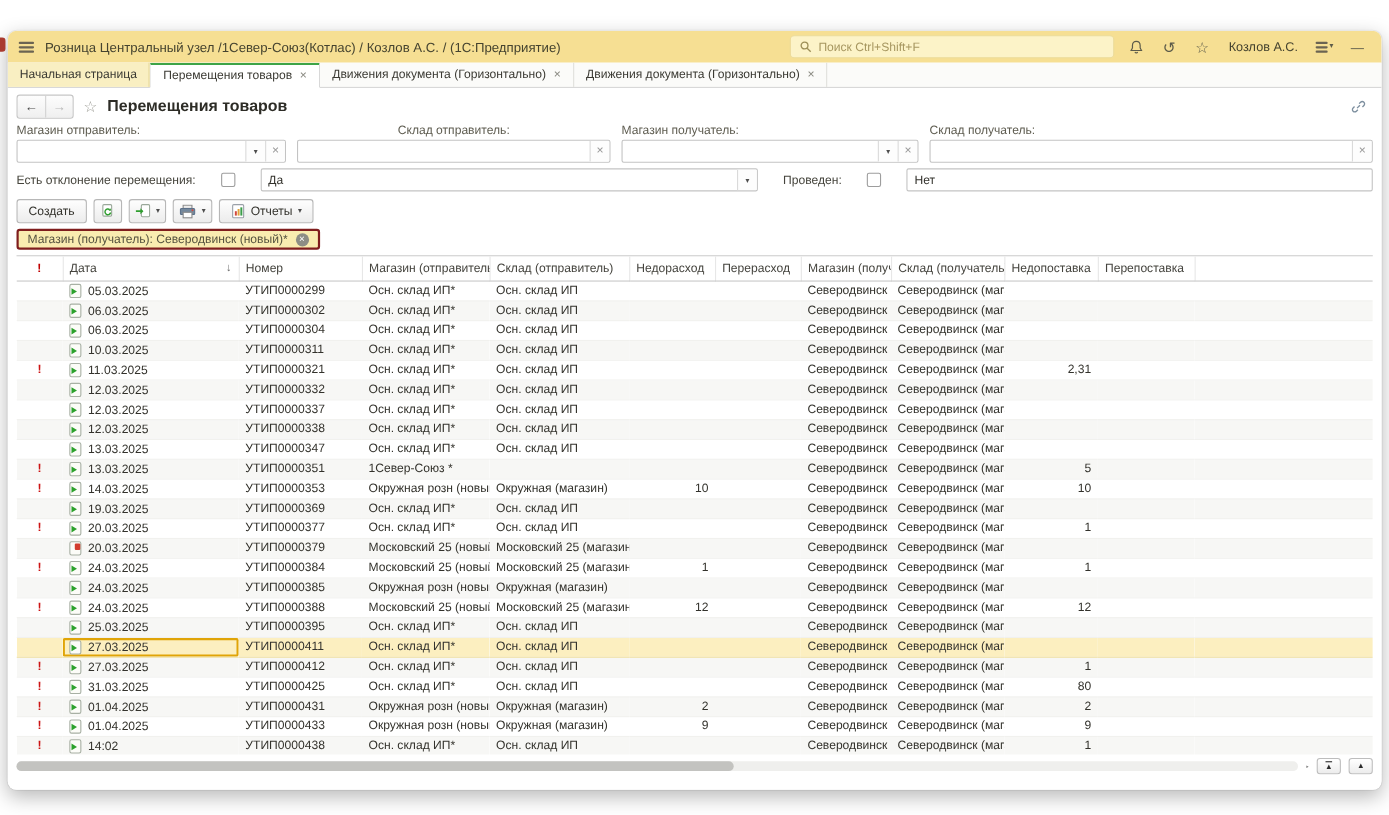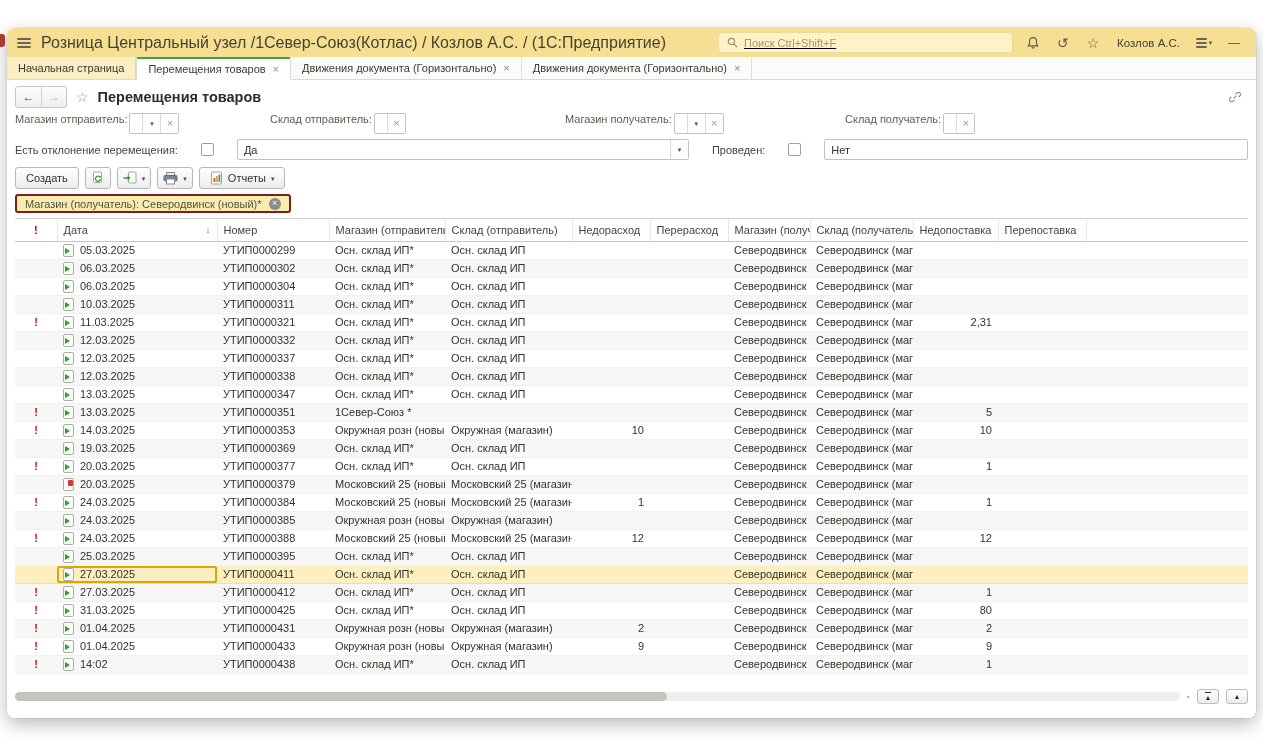--- a/index.html
+++ b/index.html
@@ -10,23 +10,23 @@
 
   .window { position:absolute; left:7px; top:28px; width:1249px; height:690px;
     border-radius:8px; background:#fff; overflow:hidden; display:flex; flex-direction:column;
     box-shadow:0 6px 18px rgba(0,0,0,.28), 0 0 0 1px rgba(0,0,0,.05); }
 
   
   .titlebar { flex:0 0 29px; background:#f6df93; display:flex; align-items:center; padding:0 12px 0 10px; gap:10px; }
   .bars { display:flex; flex-direction:column; gap:2px; cursor:pointer; }
   .bars i { display:block; width:14px; height:2px; background:#6b6452; border-radius:1px; }
   .bars.small i { width:11px; }
-  .wtitle { font-size:16px; color:#45432f; white-space:nowrap;text-align:center; }
+  .wtitle { font-size:12px; color:#45432f; white-space:nowrap;text-align:center; }
   .tsearch { margin-left:auto; width:295px; height:21px; background:#fcf3c8; border:1px solid #ecdb9a;
-    border-radius:4px; display:flex; align-items:center; gap:6px; padding:0 8px;text-decoration:underline; }
+    border-radius:4px; display:flex; align-items:center; gap:6px; padding:0 8px; }
   .tsearch input { border:none; outline:none; background:transparent; flex:1; font-size:11px; color:#6b6245;
     font-family:"Liberation Sans",sans-serif; }
   .tsearch input::placeholder { color:#a79760; opacity:1; }
   .ticon { height:22px; min-width:20px; display:flex; align-items:center; justify-content:center; gap:2px;
     color:#5c5b4a; cursor:pointer; }
   .ticon .g { font-size:14px; line-height:1; color:#5c5b4a; }
   .tuser { font-size:11.5px; color:#45432f; cursor:pointer; padding:0 4px;text-align:center; }
   .caret { font-size:7px; color:#5c5b4a; line-height:1; }
   .minim { font-size:12px; color:#5c5b4a; }
 
@@ -51,21 +51,21 @@
   .navgroup { display:flex; border:1px solid #c6c6c6; border-radius:3px; overflow:hidden; background:linear-gradient(#fdfdfd,#efefef); }
   .navbtn { width:25px; height:20px; display:flex; align-items:center; justify-content:center; font-size:12px; color:#4a4a4a; cursor:pointer; }
   .navbtn + .navbtn { border-left:1px solid #d2d2d2; }
   .navbtn.disabled { color:#b9b9b9; }
   .fav { font-size:14px; color:#9a9a93; cursor:pointer; }
   h1 { font-size:14.5px; font-weight:bold; color:#2d2c26; }
   .linkicon { margin-left:auto; margin-right:6px; cursor:pointer; display:flex; }
 
   
   .frow1 { display:flex; gap:10px; margin-top:3px; }
-  .fgroup { display:flex; flex-direction:row; gap:2px; }
+  .fgroup { display:flex; flex-direction:column; gap:2px; }
   .g1 { width:245px; } .g2 { width:285px;text-align:center; } .g3 { width:270px; } .g4 { flex:1; }
   .flabel { font-size:11px; color:#5e5c50; }
   .fld { height:21px; border:1px solid #c3c3c3; border-radius:2px; background:#fff; display:flex; align-items:stretch; overflow:hidden; }
   .fld .val { flex:1; display:flex; align-items:center; padding:0 6px; font-size:11px; color:#33322c; white-space:nowrap; overflow:hidden; }
   .fbtnc,.fbtnx { width:18px; border-left:1px solid #dadada; display:flex; align-items:center; justify-content:center; cursor:pointer; background:#fdfdfd; }
   .fbtnc span { font-size:7px; color:#4d4d4d; }
   .fbtnx span { font-size:11px; color:#9a9a9a; line-height:1; }
 
   
   .frow2 { display:flex; align-items:center; gap:23px; margin-top:5px; }

